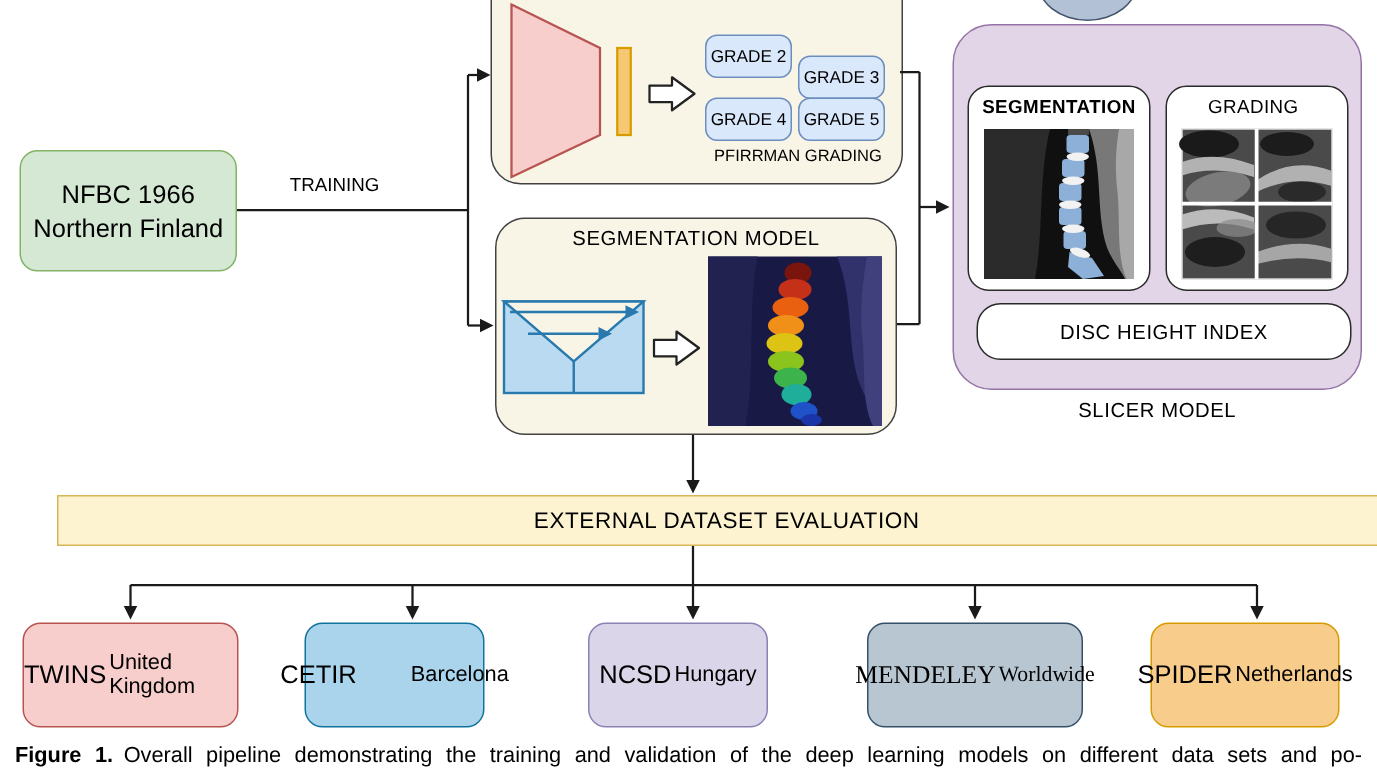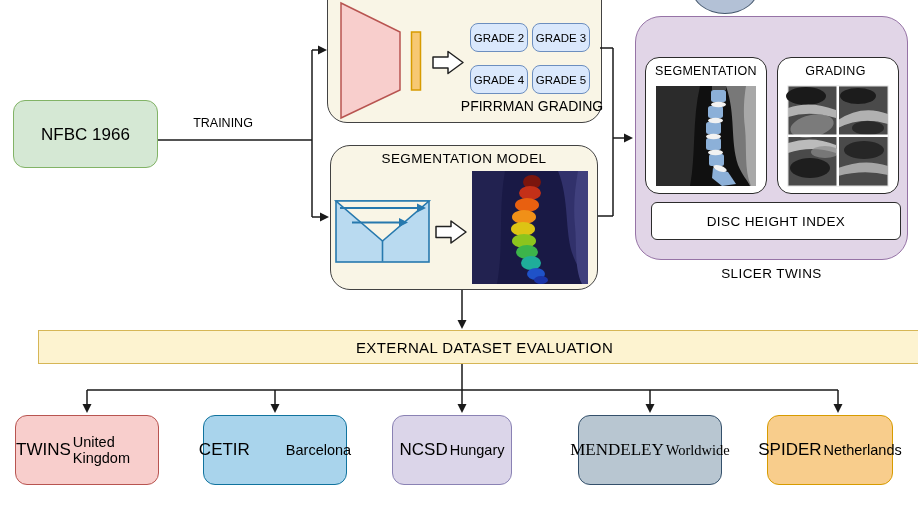--- a/index.html
+++ b/index.html
@@ -12,32 +12,32 @@
   .node { position:absolute; border:1.5px solid #000; display:flex; flex-direction:column;
           align-items:center; justify-content:center; text-align:center; }
 
   .circle-head { position:absolute; left:691px; top:-40px; width:68px; height:54px;
                  border-radius:50%; background:#b3c1d6; border:1.5px solid #44566c; z-index:0; }
 
   .features-panel { left:635px; top:16px; width:273px; height:244px; border-radius:26px;
                     background:#e1d5e7; border-color:#9673a6; z-index:1; }
   .card { position:absolute; background:#fff; border:1.5px solid #2b2b2b; border-radius:14px; z-index:2; }
   .card-title { position:absolute; text-align:center; font-size:12.5px; letter-spacing:.3px; z-index:3; }
-  .dhi-box { left:651px; top:202px; width:250px; height:38px; border-radius:6px;
+  .dhi-box { left:651px; top:202px; width:250px; height:38px; border-radius:16px;
              background:#fff; border-color:#2b2b2b; font-size:13.5px; letter-spacing:.4px; z-index:2; }
 
   .cream-box { background:#f9f5e6; border-color:#424242; border-radius:20px; z-index:1; }
   .pfirrman-box { left:327px; top:-46px; width:275px; height:169px; }
   .segmodel-box { left:330px; top:145px; width:268px; height:145px; }
 
   .grade-box { position:absolute; width:58px; height:29px; border-radius:8px;
                background:#dae8fc; border:1.3px solid #6c8ebf; display:flex; align-items:center;
                justify-content:center; font-size:11.5px; z-index:2; }
 
-  .nfbc-box { left:13px; top:100px; width:145px; height:68px; border-radius:12px;
+  .nfbc-box { left:13px; top:100px; width:145px; height:81px; border-radius:12px;
               background:#d5e8d4; border-color:#82b366; font-size:17px; line-height:23px; z-index:1; }
 
   .eval-bar { left:13px; top:330px; width:893px; height:34px; background:#fdf3d0;
               border:1.5px solid #d6b656; display:flex; align-items:center; justify-content:center;
               font-size:15px; letter-spacing:.4px; position:absolute; z-index:1;margin-left:25px; }
 
   .dataset-box { position:absolute; top:415px; height:70px; border:1.5px solid #000; border-radius:12px;
                  display:flex; flex-direction:row; align-items:center; justify-content:center;
                  gap:2px; z-index:1; }
   .dataset-name { font-size:17px; }
@@ -53,69 +53,73 @@
 </style>
 </head>
 <body>
 
 <div id="canvas">
 
   <div class="circle-head"></div>
 
   <div class="node nfbc-box">
     <div>NFBC 1966</div>
+    <div>Northern Finland</div>
   </div>
 
   <div class="lbl" style="left:186px; top:116px; width:74px; font-size:12.5px;">TRAINING</div>
 
   <div class="node cream-box pfirrman-box"></div>
   <div class="grade-box" style="left:470px; top:23px;">GRADE 2</div>
-  <div class="grade-box" style="left:532px; top:23px;">GRADE 3</div>
+  <div class="grade-box" style="left:532px; top:37px;">GRADE 3</div>
   <div class="grade-box" style="left:470px; top:65px;">GRADE 4</div>
   <div class="grade-box" style="left:532px; top:65px;">GRADE 5</div>
-  <div class="lbl" style="left:457px; top:98px; width:150px; font-size:14px; z-index:2;">PFIRRMAN GRADING</div>
+  <div class="lbl" style="left:457px; top:98px; width:150px; font-size:11px; z-index:2;">PFIRRMAN GRADING</div>
 
   <div class="node cream-box segmodel-box"></div>
   <div class="lbl title-13" style="left:330px; top:151px; width:268px;">SEGMENTATION MODEL</div>
 
   <div class="node features-panel"></div>
 
   <div class="card" style="left:645px; top:57px; width:122px; height:137px;"></div>
-  <div class="card-title" style="left:645px; top:64px; width:122px;">SEGMENTATION</div>
+  <div class="card-title" style="left:645px; top:64px; width:122px;font-weight:bold;">SEGMENTATION</div>
 
   <div class="card" style="left:777px; top:57px; width:122px; height:137px;"></div>
   <div class="card-title" style="left:777px; top:64px; width:117px;">GRADING</div>
 
   <div class="node dhi-box">DISC HEIGHT INDEX</div>
 
-  <div class="lbl title-13" style="left:635px; top:266px; width:273px;">SLICER TWINS</div>
+  <div class="lbl title-13" style="left:635px; top:266px; width:273px;">SLICER MODEL</div>
 
   <div class="eval-bar">EXTERNAL DATASET EVALUATION</div>
 
   <div class="dataset-box" style="left: 15px; width: 144px; background-color: rgb(248, 206, 204); border-color: rgb(184, 84, 80);">
     <div class="dataset-name">TWINS</div>
     <div class="dataset-loc">United Kingdom</div>
   </div>
-  <div class="dataset-box" style="left: 203px; width: 144px; background-color: rgb(169, 212, 236); border-color: rgb(16, 115, 158); gap: 36px;">
+  <div class="dataset-box" style="left: 203px; width: 120px; background-color: rgb(169, 212, 236); border-color: rgb(16, 115, 158); gap: 36px;">
     <div class="dataset-name">CETIR</div>
     <div class="dataset-loc">Barcelona</div>
   </div>
   <div class="dataset-box" style="left: 392px; width: 120px; background-color: rgb(219, 213, 233); border-color: rgb(138, 130, 180);">
     <div class="dataset-name">NCSD</div>
     <div class="dataset-loc">Hungary</div>
   </div>
   <div class="dataset-box" style="left: 578px; width: 144px; background-color: rgb(184, 198, 209); border-color: rgb(52, 80, 107); font-family: Liberation Serif, serif;">
     <div class="dataset-name">MENDELEY</div>
     <div class="dataset-loc">Worldwide</div>
   </div>
   <div class="dataset-box" style="left: 767px; width: 126px; background-color: rgb(248, 205, 140); border-color: rgb(215, 155, 0);">
     <div class="dataset-name">SPIDER</div>
     <div class="dataset-loc">Netherlands</div>
   </div>
 
+  <div class="caption">
+    <b>Figure 1.</b><span>Overall pipeline demonstrating the training and validation of the deep learning models on different data sets and po-</span>
+  </div>
 
   <svg class="overlay" width="918" height="517" viewBox="0 0 918 517">
 
     <g stroke="#1a1a1a" stroke-width="1.5" fill="none">
       <path d="M158,140 H312"></path>
       <path d="M312,50 V217"></path>
       <path d="M312,50 H318"></path>
       <path d="M312,217 H320"></path>
       <path d="M600,48 H613 M613,48 V216 M598,216 H613"></path>
       <path d="M613,138 H624"></path>

